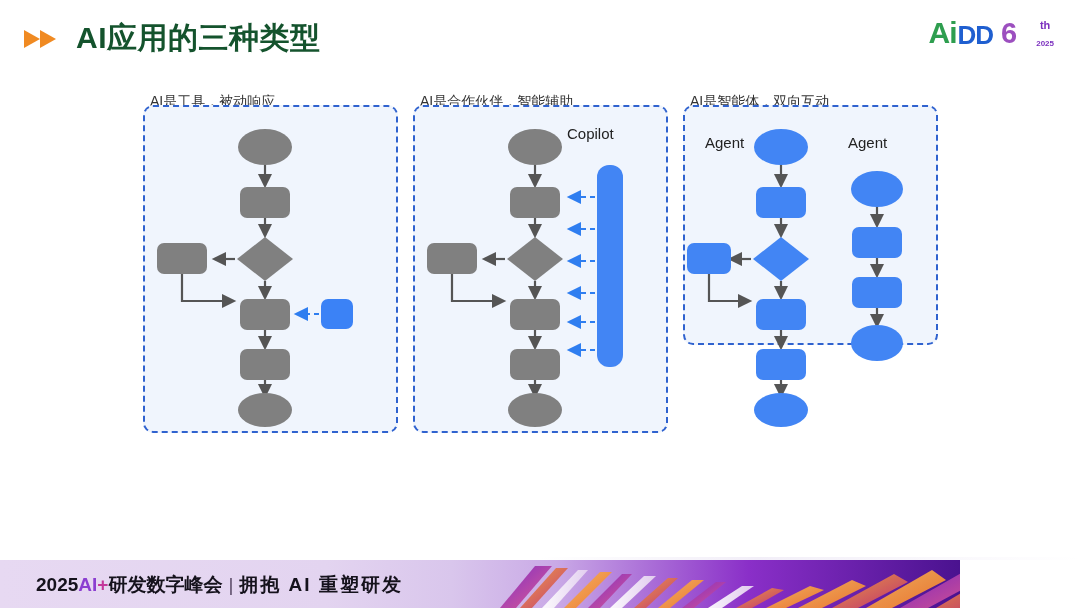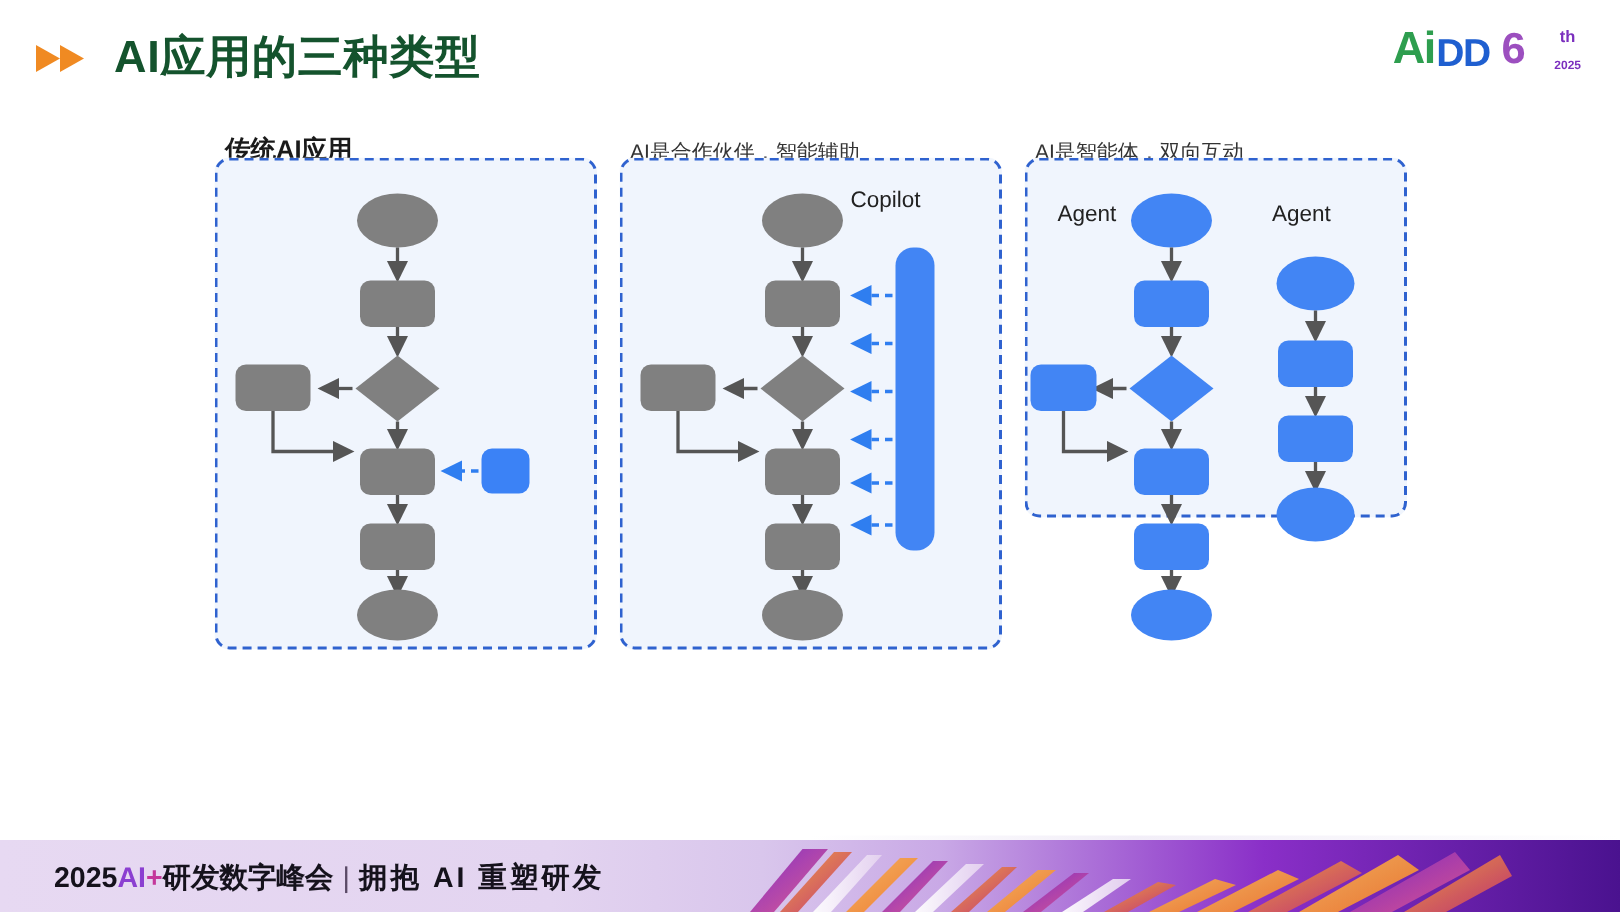--- a/index.html
+++ b/index.html
@@ -59,21 +59,21 @@
   .panel-3{ left:683px; width:255px; height:240px; }
 
   .panel-label{
     position:absolute; font-size:15px; color:#222;
   }
 
   svg.flow{ position:absolute; left:0; top:0; }
 
   
   .footer{
-    position:absolute; left:0; bottom:0; width:1080px; height:48px;
+    position:absolute; left:0; bottom:0; width:960px; height:48px;
     overflow:hidden;
     background:linear-gradient(90deg,#e7d9f2 0%, #e3d4f0 34%, #d9c6ec 47%, #c9a9e6 58%, #8a2fc8 78%, #4a128f 100%);
   }
   .footer-text{
     position:absolute; left:36px; top:12px;
     font-size:19px; font-weight:bold; color:#15121c;
     white-space:nowrap; z-index:3;
   }
   .footer-text .f-ai{ color:#8b3fd1; }
   .footer-text .f-plus{ color:#c4379b; }
@@ -102,21 +102,20 @@
   <span class="logo-six">6</span>
   <span class="logo-sup">
     <span class="logo-th">th</span>
     <span class="logo-year">2025</span>
   </span>
 </div>
 
 <div class="columns">
 
   <div class="col col-1">
-    <div class="col-title">传统AI应用</div>
     <div class="col-sub">AI是工具，被动响应</div>
     <div class="flowhead">
       <svg width="260" height="48" viewBox="0 0 260 48">
 
         <g>
           <circle cx="72" cy="18" r="7" fill="#4285f4"></circle>
           <path d="M60 38 a12 11 0 0 1 24 0 z" fill="#4285f4"></path>
           <path d="M80 2 h20 a5 5 0 0 1 5 5 v10 a5 5 0 0 1 -5 5 h-12 l-6 6 v-6 h-2 a5 5 0 0 1 -5 -5 v-10 a5 5 0 0 1 5 -5 z" fill="#4285f4"></path>
           <text x="90" y="16" font-size="11" fill="#fff" text-anchor="middle" font-family="Liberation Sans, sans-serif" font-weight="bold">?</text>
         </g>

